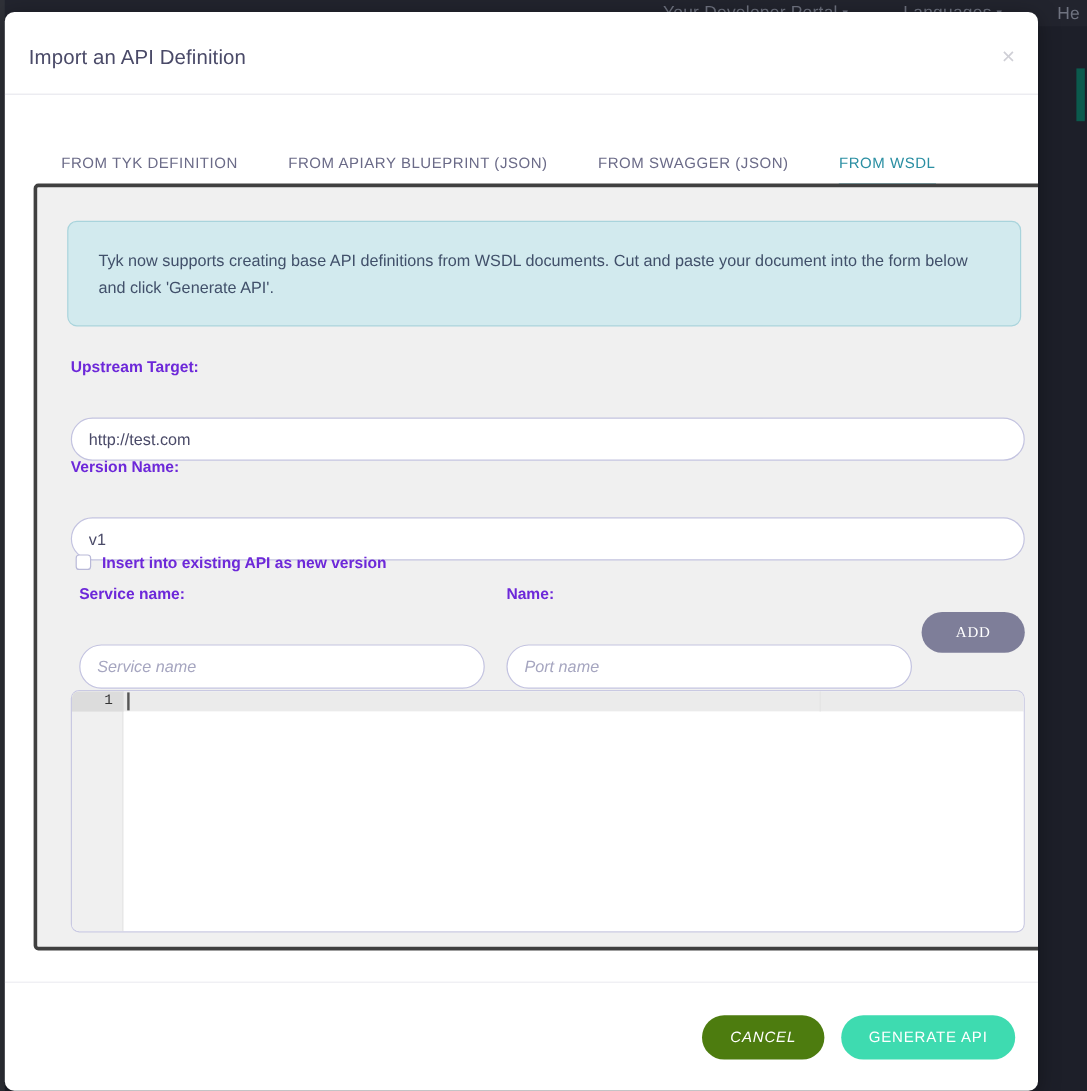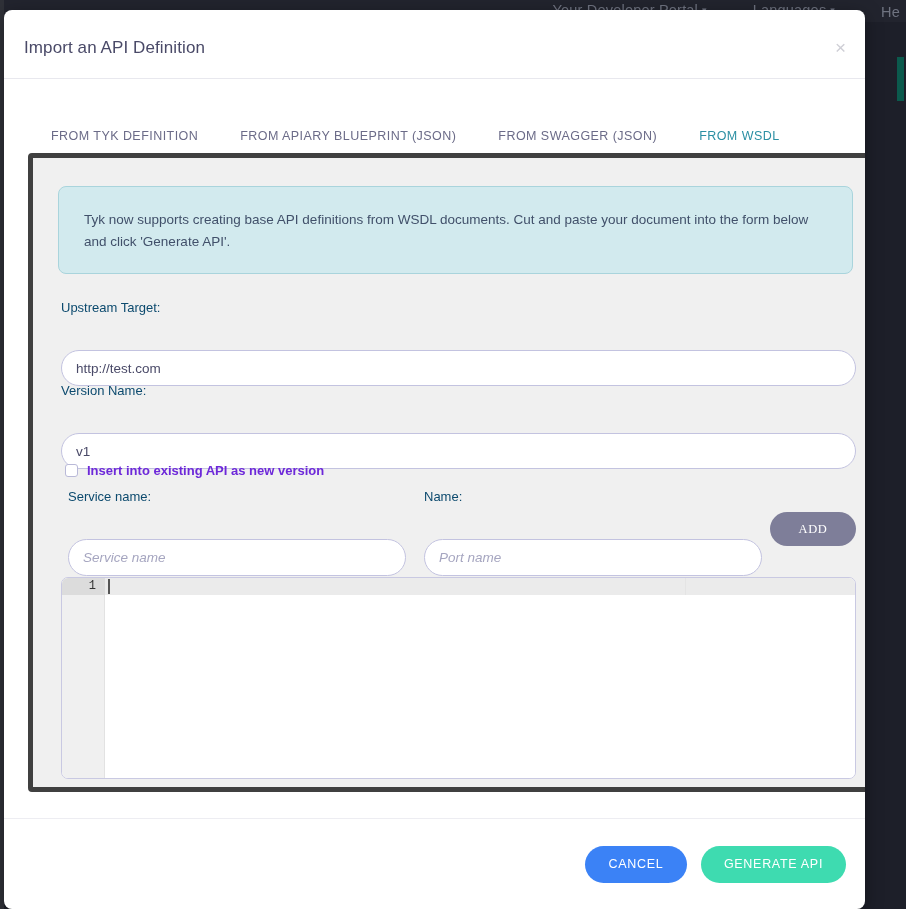--- a/index.html
+++ b/index.html
@@ -131,21 +131,21 @@
   }
 
   
   #panel {
     position: absolute;
     left: 24px;
     top: 143px;
     width: 845px;
     height: 639px;
     background: #f0f0f0;
-    border: 5px solid #404040;
+    border: 3px solid #404040;
     border-radius: 4px;
     box-sizing: border-box;
   }
 
   #info-box {
     position: absolute;
     left: 25px;
     top: 28px;
     width: 795px;
     height: 88px;
@@ -157,22 +157,22 @@
   }
   #info-text {
     font-size: 13.5px;
     color: #41506a;
     line-height: 22px;
   }
 
   .field-label {
     position: absolute;
     font-size: 13px;
-    color: #0c4a6e;
-    font-weight: normal;
+    color: #6d28d9;
+    font-weight: bold;
   }
   .text-input {
     position: absolute;
     background: #ffffff;
     border: 1.5px solid #c3c3e0;
     border-radius: 20px;
     box-sizing: border-box;
     font-family: "Liberation Sans", sans-serif;
     font-size: 13.5px;
     color: #4a4a68;
@@ -319,21 +319,21 @@
   .footer-btn {
     border: none;
     border-radius: 21px;
     height: 37px;
     color: #fff;
     font-size: 12.5px;
     letter-spacing: .7px;
     font-family: "Liberation Sans", sans-serif;
     cursor: pointer;
   }
-  #cancel-button   { width: 102px; background: #3b82f6; }
+  #cancel-button   { width: 102px; background: #4d7c0f; font-style: italic; }
   #generate-button { width: 145px; background: #3edbb0; }
 </style>
 </head>
 <body>
 
 <div id="backdrop">
   <div id="backdrop-navbar">
     <span class="nav-link">
       <span>Your Developer Portal</span><span class="nav-caret">▾</span>
     </span>

